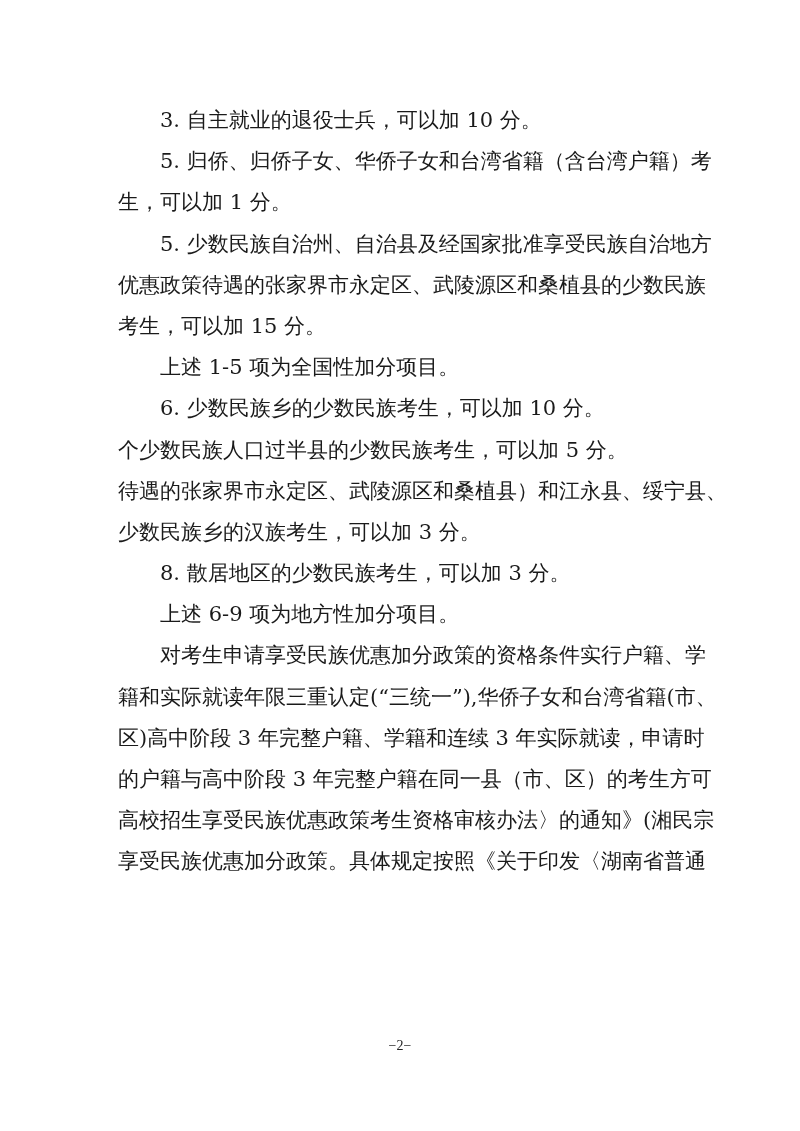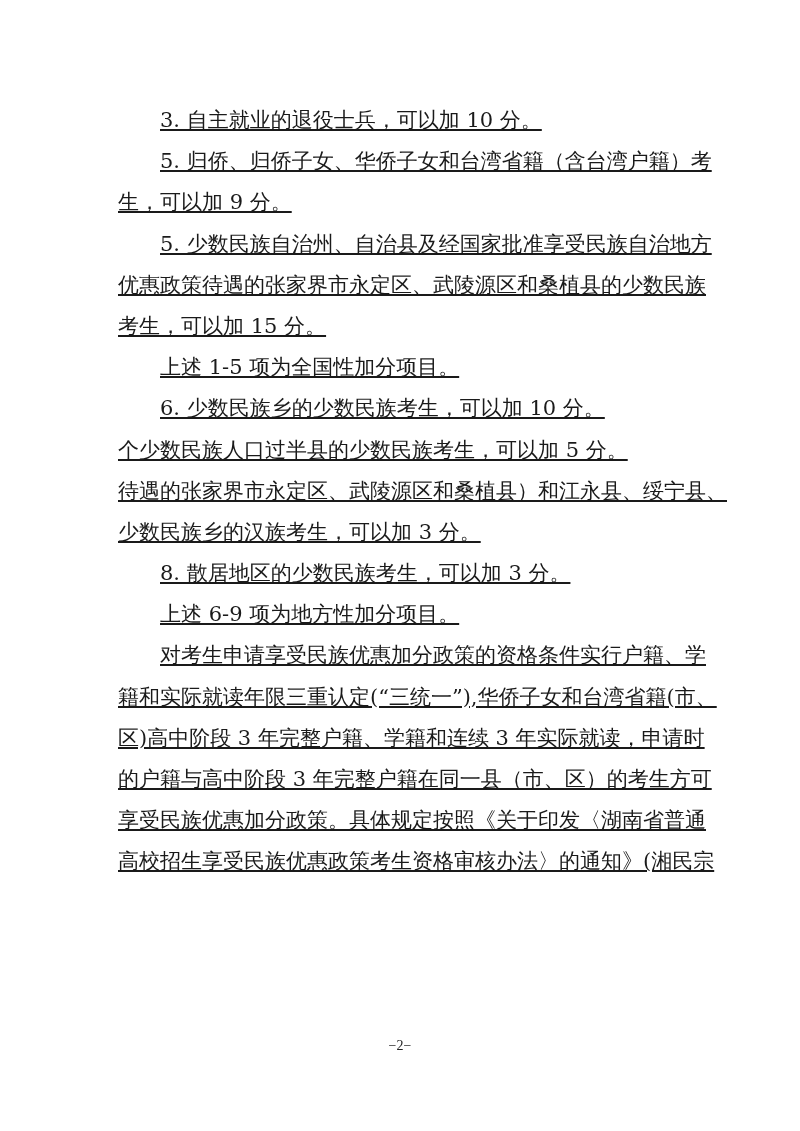--- a/index.html
+++ b/index.html
@@ -29,21 +29,20 @@
       width: 572px;
     }
     .line {
       height: 41.2px;
       line-height: 41.2px;
       font-size: 21px;
       white-space: nowrap;
       text-align: justify;
       text-align-last: justify;
       letter-spacing: 0;
-      text-decoration: underline;
     }
     .line.indent {
       padding-left: 42px;
     }
     .line.short {
       text-align-last: left;
     }
     .page-number {
       position: absolute;
       left: 0;
@@ -58,21 +57,21 @@
 </head>
 <body>
 
 <div class="page">
   <div class="content" id="content">
       <div class="paragraph">
         <div class="line indent short">3.  自主就业的退役士兵，可以加 10 分。</div>
       </div>
       <div class="paragraph">
         <div class="line indent">5.  归侨、归侨子女、华侨子女和台湾省籍（含台湾户籍）考</div>
-        <div class="line short">生，可以加 9 分。</div>
+        <div class="line short">生，可以加 1 分。</div>
       </div>
       <div class="paragraph">
         <div class="line indent">5. 少数民族自治州、自治县及经国家批准享受民族自治地方</div>
         <div class="line">优惠政策待遇的张家界市永定区、武陵源区和桑植县的少数民族</div>
         <div class="line short">考生，可以加 15 分。</div>
       </div>
       <div class="paragraph">
         <div class="line indent short">上述 1-5 项为全国性加分项目。</div>
       </div>
       <div class="paragraph">
@@ -89,18 +88,18 @@
         <div class="line indent short">8.  散居地区的少数民族考生，可以加 3 分。</div>
       </div>
       <div class="paragraph">
         <div class="line indent short">上述 6-9 项为地方性加分项目。</div>
       </div>
       <div class="paragraph">
         <div class="line indent">对考生申请享受民族优惠加分政策的资格条件实行户籍、学</div>
         <div class="line">籍和实际就读年限三重认定(“三统一”),华侨子女和台湾省籍(市、</div>
         <div class="line">区)高中阶段 3 年完整户籍、学籍和连续 3 年实际就读，申请时</div>
         <div class="line">的户籍与高中阶段 3 年完整户籍在同一县（市、区）的考生方可</div>
+        <div class="line">高校招生享受民族优惠政策考生资格审核办法〉的通知》(湘民宗</div>
         <div class="line">享受民族优惠加分政策。具体规定按照《关于印发〈湖南省普通</div>
-        <div class="line">高校招生享受民族优惠政策考生资格审核办法〉的通知》(湘民宗</div>
       </div>
     </div>
   <div class="page-number">−2−</div>
 </div>
 
 </body></html>

